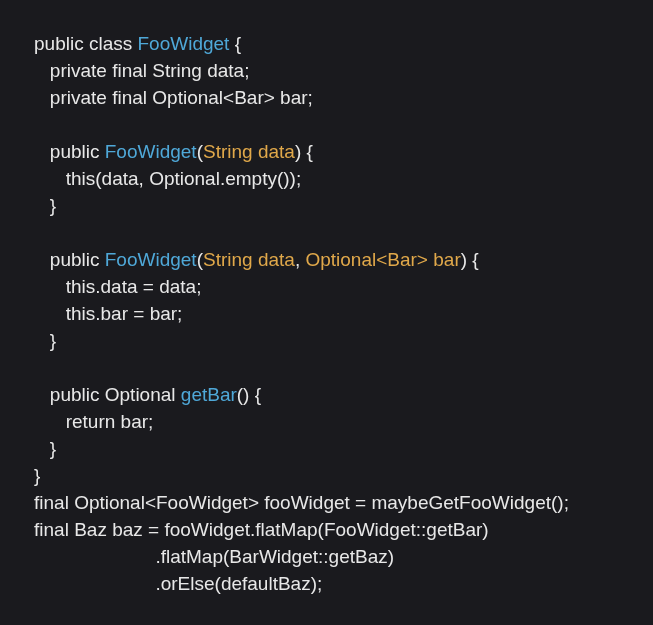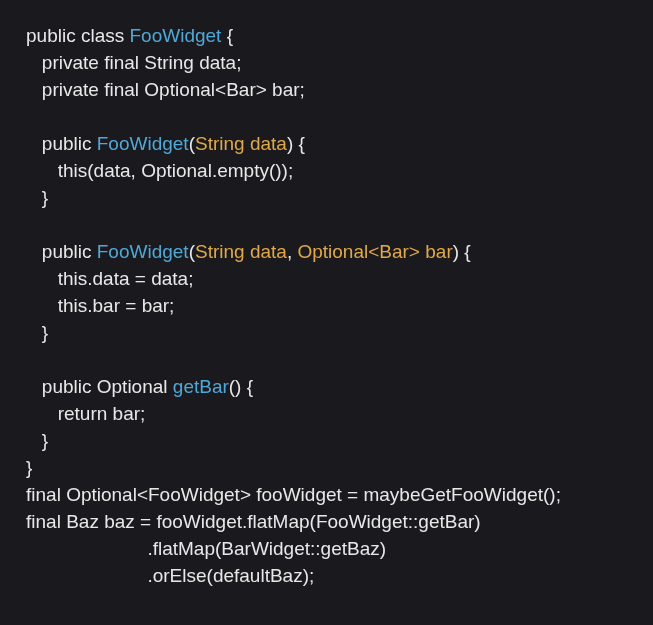--- a/index.html
+++ b/index.html
@@ -4,21 +4,21 @@
 <style>
   html, body {
     margin: 0;
     padding: 0;
     width: 653px;
     height: 625px;
     background: #1a1a1e;
     overflow: hidden;
   }
   pre.code {
-    margin: 4px;
+    margin: 12px;
     padding: 18px 1px 0 22px;
     font-family: "Segoe UI", "Myriad Pro", "Helvetica Neue", Arial, sans-serif;
     font-size: 19px;
     line-height: 27px;
     color: #e8e8e8;
     white-space: pre;
     font-weight: 400;
   }
   .kw  { color: #e8e8e8; }          
   .ty  { color: #4fa8d8; }          

